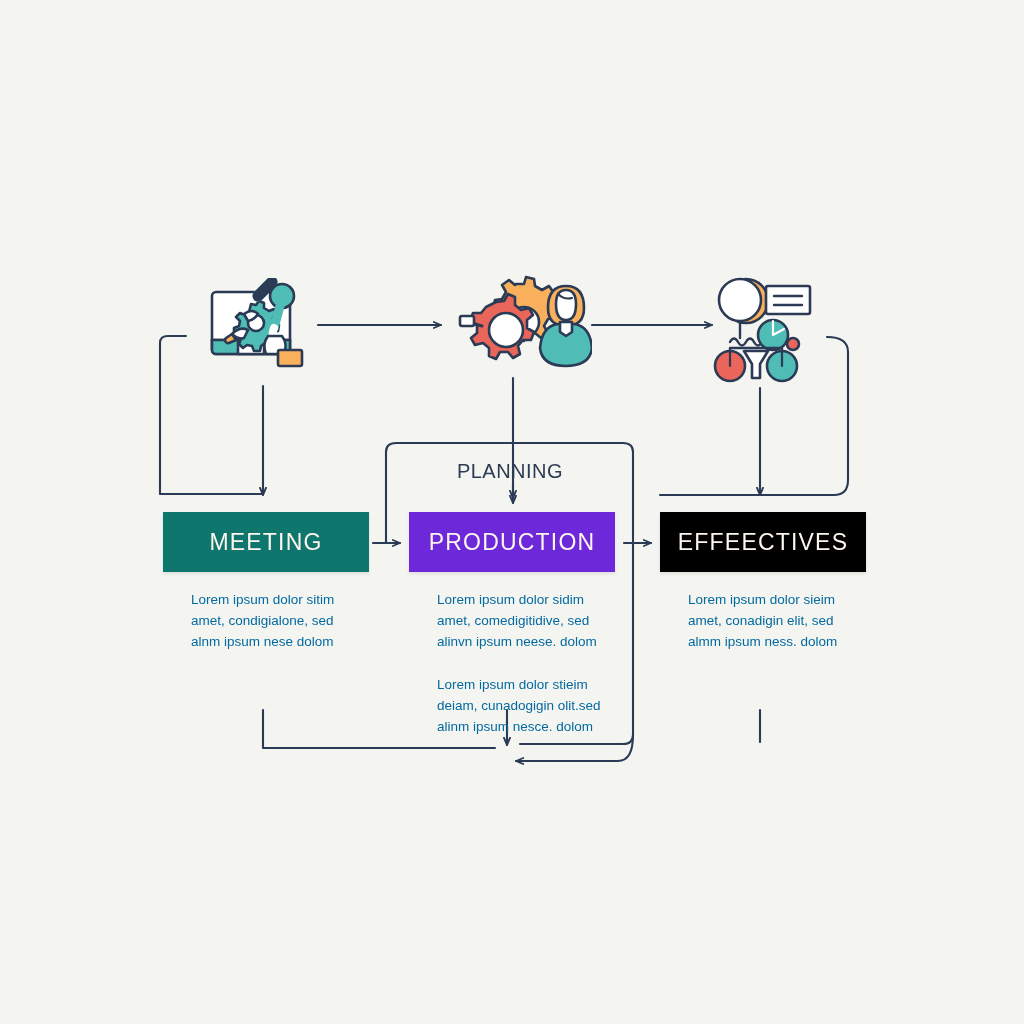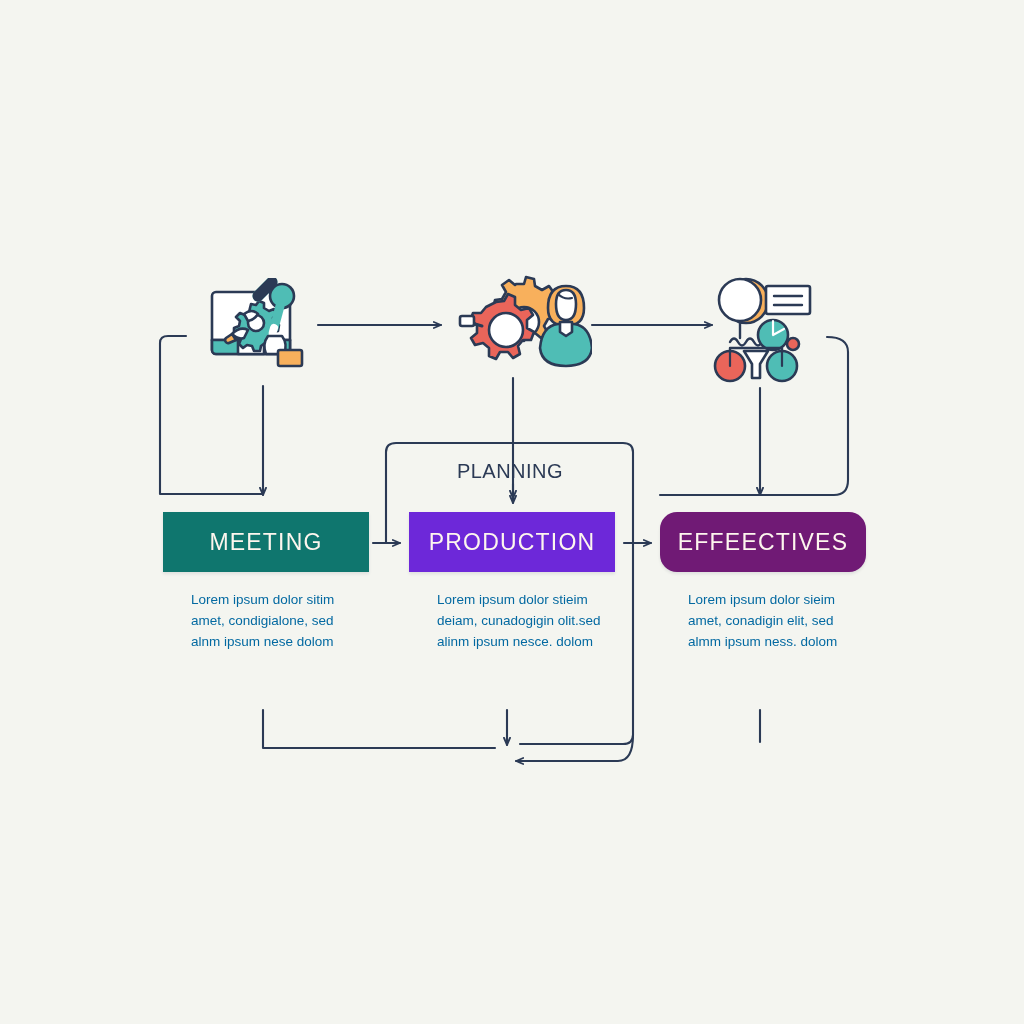--- a/index.html
+++ b/index.html
@@ -63,21 +63,21 @@
   }
   .stage-title {
     color: #fdf6ee;
     font-size: 23px;
     letter-spacing: 1.2px;
     font-weight: 400;
     white-space: nowrap;
   }
   .box-meeting    { background: #0f766e; }
   .box-production { background: #6d28d9; }
-  .box-effectives { background: #701a75; border-radius: 17px; }
+  .box-effectives { background: #000000; }
 
   .body-text {
     margin-top: 18px;
     padding-left: 28px;
   }
   .para {
     color: #0369a1;
     font-size: 13.5px;
     line-height: 1.55;
     margin: 0 0 22px 0;
@@ -217,20 +217,21 @@
     <div class="body-text">
       <p class="para">Lorem ipsum dolor sitim amet, condigialone, sed alnm ipsum nese dolom</p>
     </div>
   </div>
 
   <div class="column col-production">
     <div class="stage-box box-production">
       <span class="stage-title">PRODUCTION</span>
     </div>
     <div class="body-text">
+      <p class="para">Lorem ipsum dolor sidim amet, comedigitidive, sed alinvn ipsum neese. dolom</p>
       <p class="para">Lorem ipsum dolor stieim deiam, cunadogigin olit.sed alinm ipsum nesce. dolom</p>
     </div>
   </div>
 
   <div class="column col-effectives">
     <div class="stage-box box-effectives">
       <span class="stage-title">EFFEECTIVES</span>
     </div>
     <div class="body-text">
       <p class="para">Lorem ipsum dolor sieim amet, conadigin elit, sed almm ipsum ness. dolom</p>

